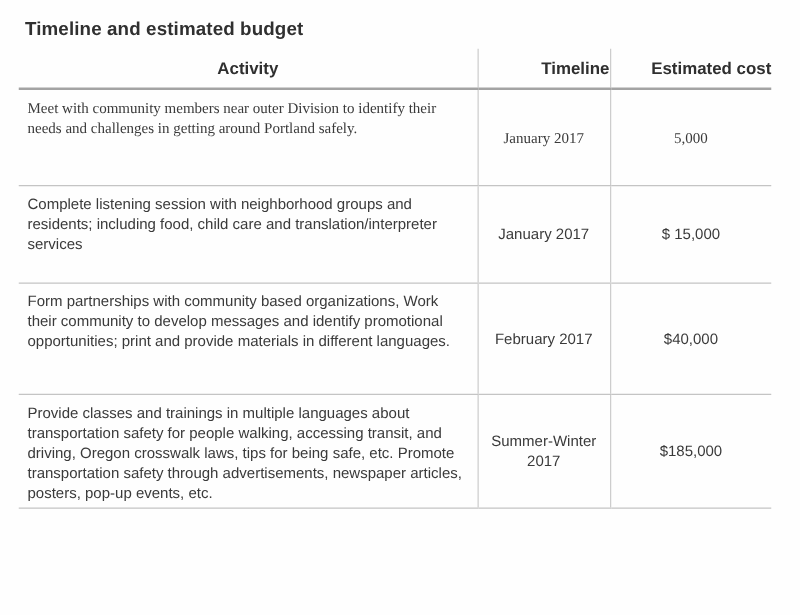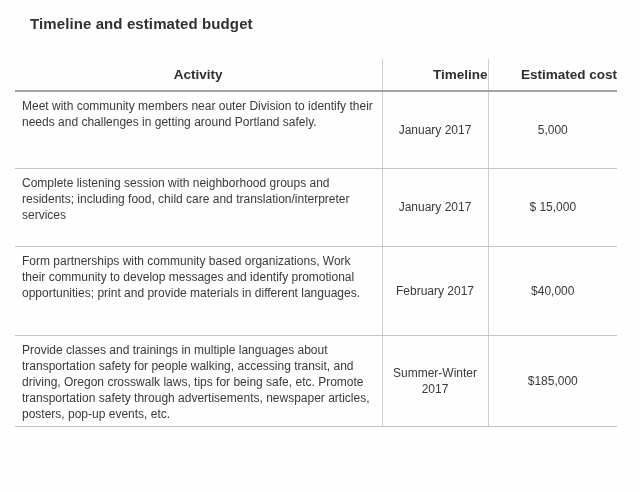--- a/index.html
+++ b/index.html
@@ -13,32 +13,32 @@
     color: #3a3a3a;
   }
   .page {
     box-sizing: border-box;
     width: 640px;
     height: 492px;
     padding: 15px 0 0 15px;
     background: #fefefe;
   }
   .doc-title {
-    margin: 0 0 0 15px;
+    margin: 0 0 0 5px;
     font-size: 15px;
     line-height: 18px;
     font-weight: bold;
     color: #303030;
     letter-spacing: 0.1px;
   }
   table.budget {
     border-collapse: collapse;
     table-layout: fixed;
     width: 602px;
-    margin-top: 26px;
+    margin-top: 6px;
   }
   col.col-activity { width: 367px; }
   col.col-timeline { width: 106px; }
   col.col-cost     { width: 129px; }
 
   th {
     font-size: 13.5px;
     font-weight: bold;
     color: #2f2f2f;
     text-align: center;
@@ -61,21 +61,21 @@
   td.activity {
     vertical-align: top;
     text-align: left;
     padding: 6px 6px 4px 7px;
   }
   td.timeline, td.cost {
     text-align: center;
     vertical-align: middle;
     padding: 0 8px;
   }
-  tr.row-0 { height: 77px; }
+  tr.row-0 { height: 77px; font-family: Liberation Serif, serif; }
   tr.row-1 { height: 78px; }
   tr.row-2 { height: 89px; }
   tr.row-3 { height: 56px; }
   tr.row-4 { height: 90px; }
 </style>
 </head>
 <body>
 
 <div class="page">
 

